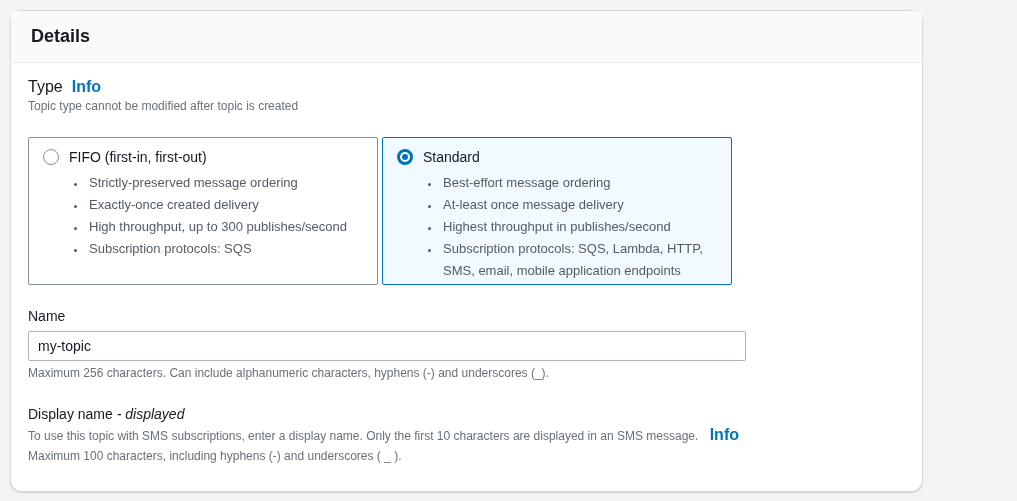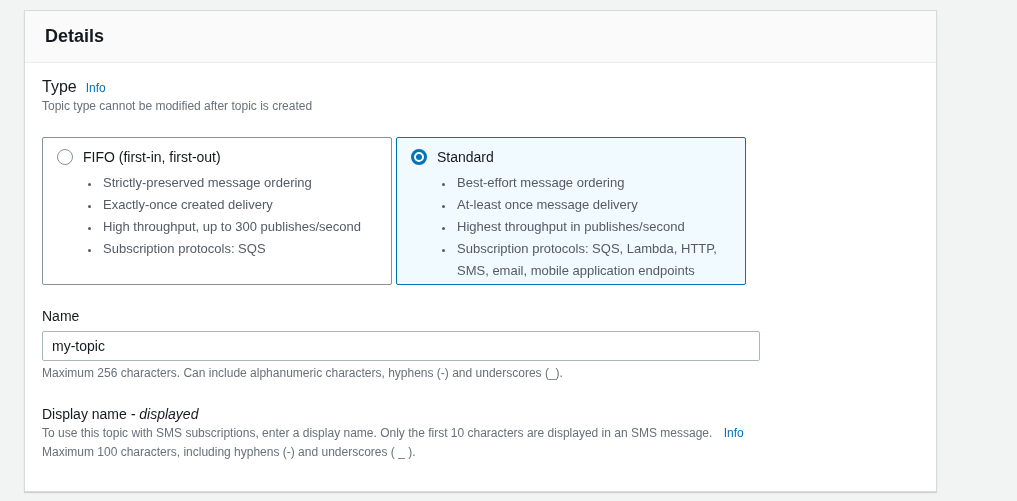--- a/index.html
+++ b/index.html
@@ -4,25 +4,25 @@
 <style>
   * { box-sizing: border-box; margin: 0; padding: 0; }
   html, body {
     width: 1017px; height: 501px;
     background: #f2f3f3;
     font-family: "Liberation Sans", "DejaVu Sans", sans-serif;
     overflow: hidden;
   }
   .panel {
     position: absolute;
-    left: 24px; top: 10px;
+    left: 10px; top: 10px;
     width: 913px; height: 482px;
     background: #ffffff;
     border: 1px solid #d5dbdb;
-    border-radius: 0;
+    border-radius: 12px;
     box-shadow: 0 1px 1px 0 rgba(0,28,36,0.15);
   }
   .panel-header {
     height: 52px;
     background: #fafafa;
     border-bottom: 1px solid #eaeded;
     display: flex;
     align-items: center;
     padding: 0 20px;
     border-radius: 2px 2px 0 0;
@@ -40,22 +40,22 @@
   .field-label-row {
     display: flex;
     align-items: baseline;
     gap: 9px;
   }
   .type-label {
     font-size: 16px;
     color: #16191f;
   }
   .info-link {
-    font-size: 12px;
-    font-weight: 400;
+    font-size: 16px;
+    font-weight: 700;
     color: #0073bb;
     text-decoration: none;
     cursor: pointer;
   }
   .field-description {
     margin-top: 3px;
     font-size: 12px;
     color: #687078;
   }
   .cards-row {

